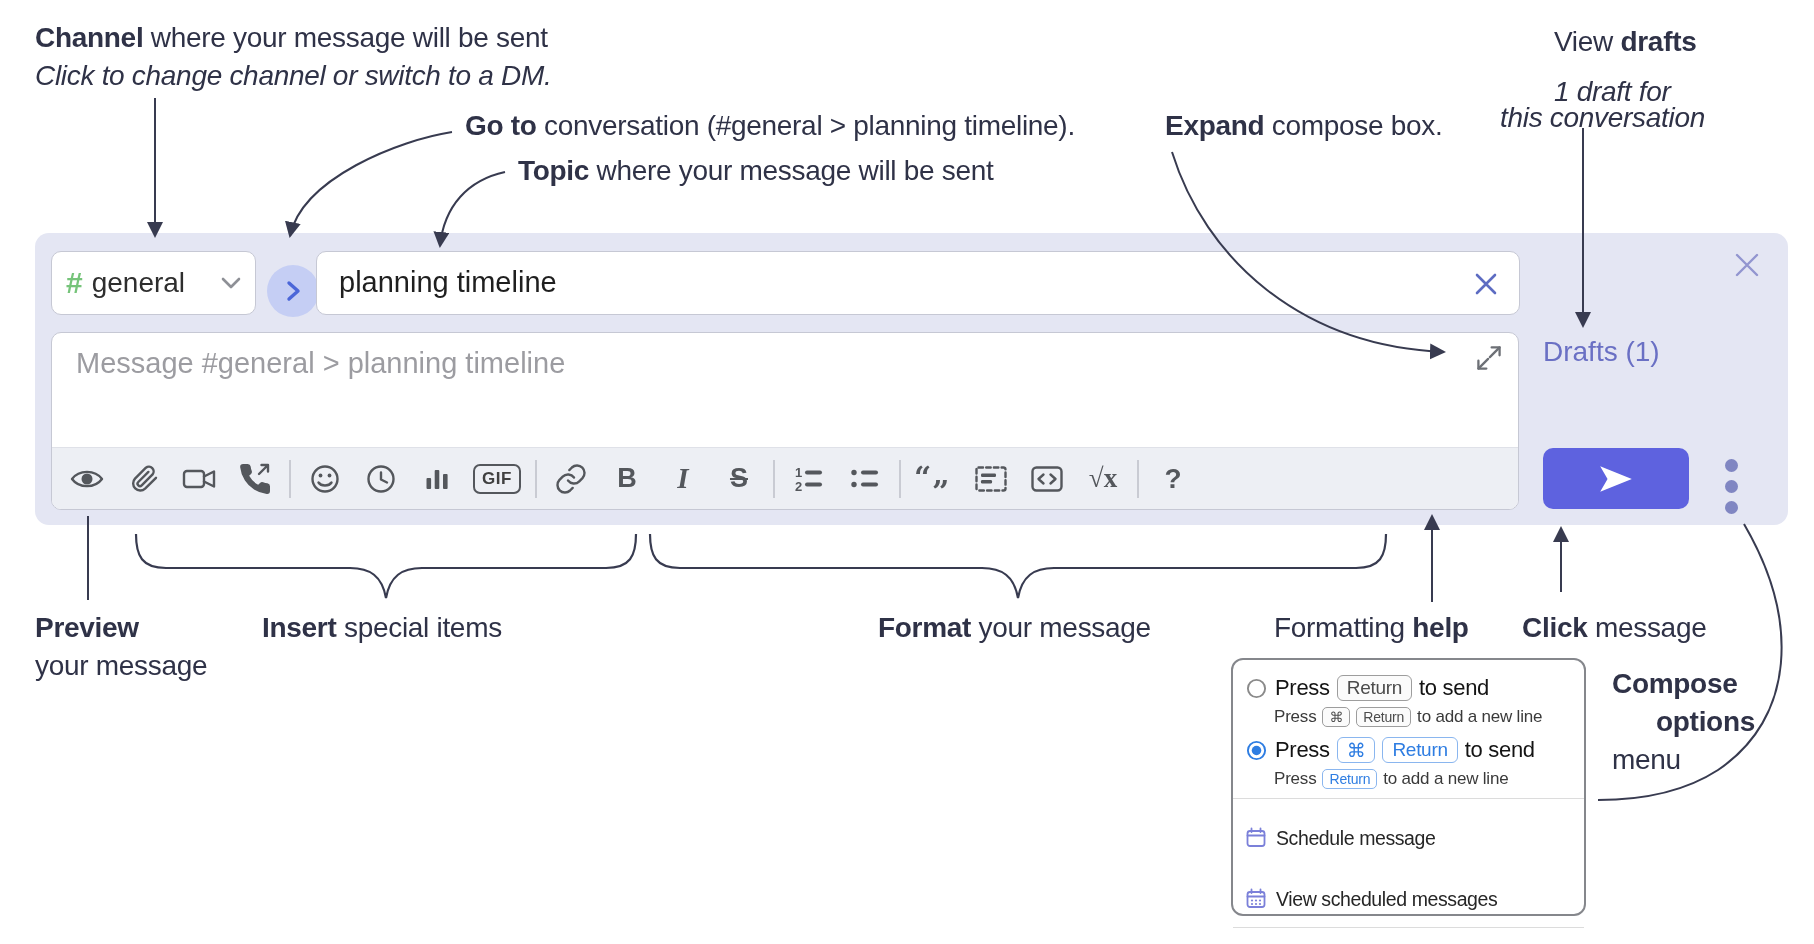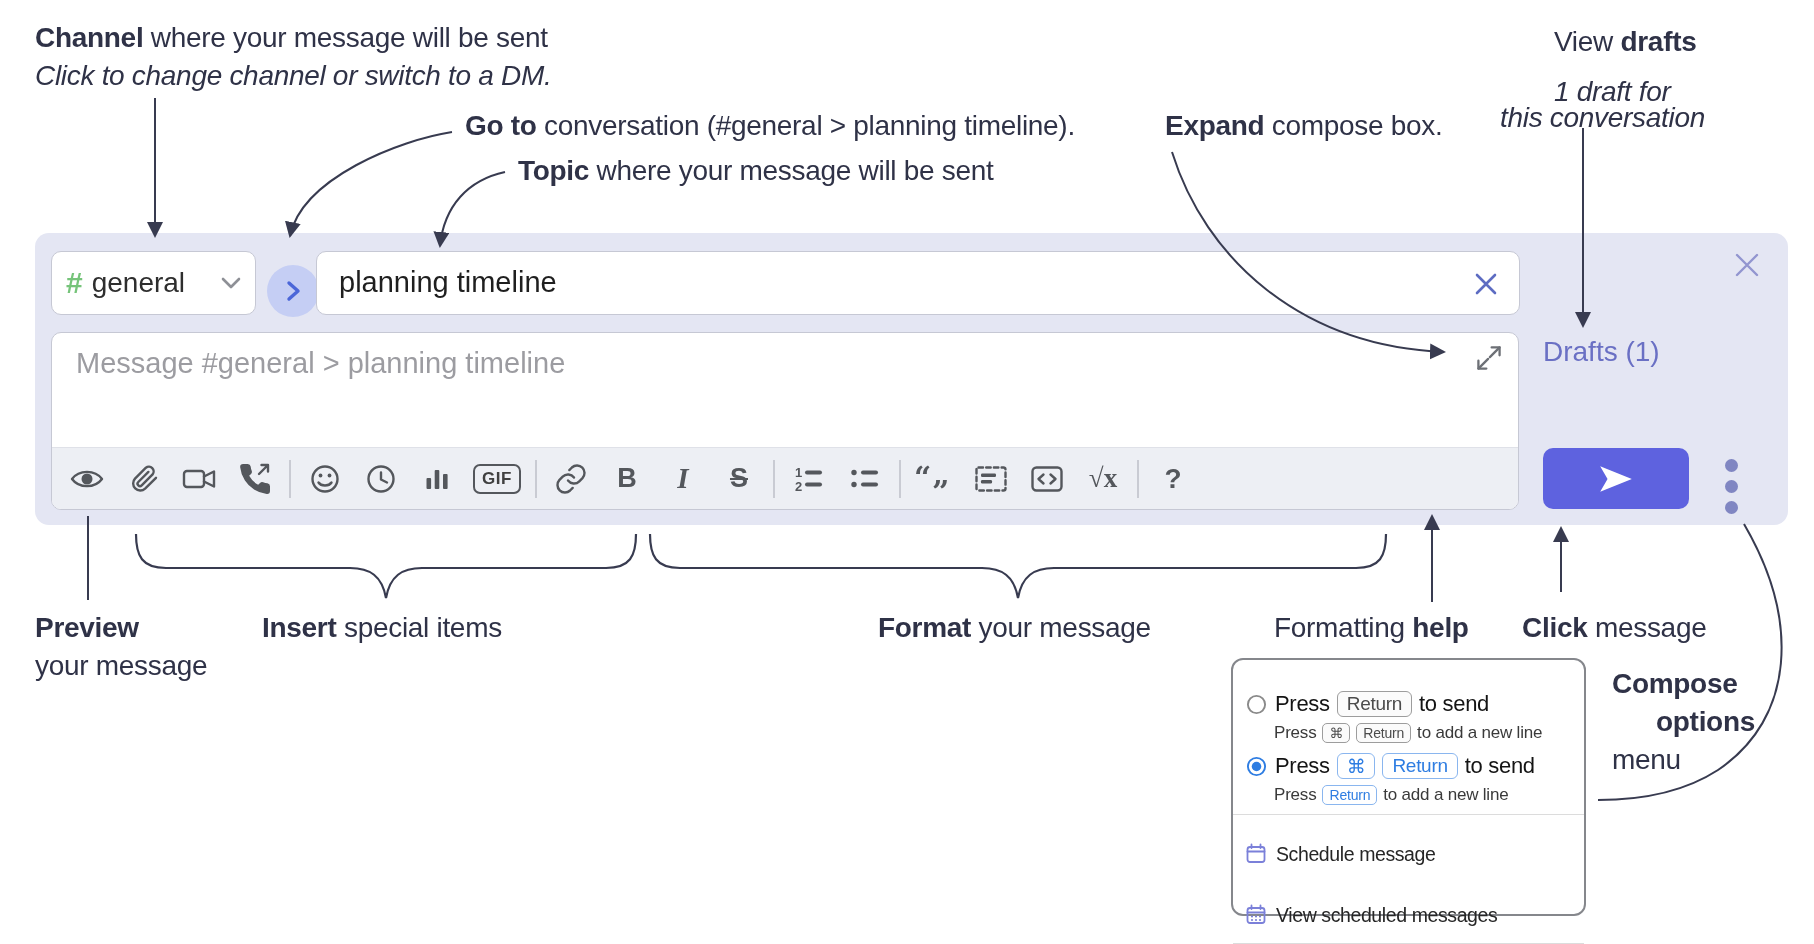--- a/index.html
+++ b/index.html
@@ -51,21 +51,21 @@
   .sqrtx{font-family:"Liberation Serif",serif;font-size:27px;font-weight:600;color:#54575c;}
   .help-q{font-size:28px;font-weight:600;color:#54575c;}
   .drafts{position:absolute;left:1508px;top:103px;font-size:28px;color:#6a70c4;cursor:pointer;text-align:right;}
   .sendbtn{position:absolute;left:1508px;top:215px;width:146px;height:61px;background:#5e62df;
            border:none;border-radius:10px;display:flex;align-items:center;justify-content:center;cursor:pointer;}
   .dots{position:absolute;left:1690px;top:226px;display:flex;flex-direction:column;gap:8px;cursor:pointer;}
   .dots span{width:13px;height:13px;border-radius:50%;background:#8086c2;}
   .close-x{position:absolute;right:26px;top:17px;cursor:pointer;}
   
   .popup{position:absolute;left:1231px;top:658px;width:355px;height:258px;background:#fff;
-         border:2px solid #85878c;border-radius:12px;box-sizing:border-box;padding-top:28px;}
+         border:2px solid #85878c;border-radius:12px;box-sizing:border-box;padding-top:12px;}
   .prow{display:flex;align-items:center;padding-left:13px;gap:8px;height:32px;cursor:pointer;}
   .prow .ptxt{font-size:22px;color:#141414;display:flex;align-items:center;gap:7px;letter-spacing:-0.3px;}
   .psub{padding-left:41px;height:26px;display:flex;align-items:center;font-size:17px;color:#3a3a3a;
         gap:6px;letter-spacing:-0.2px;}
   .kbd{display:inline-flex;align-items:center;justify-content:center;border:1.5px solid #9d9d9d;
        border-radius:6px;background:#fbfbfb;color:#4c4c4c;font-size:19px;padding:1px 9px;height:26px;box-sizing:border-box;}
   .kbd.sm{font-size:14px;height:20px;padding:0 6px;border-radius:5px;}
   .kbd.blue{color:#2e7de2;border-color:#8ab6ef;background:#fff;}
   .pdiv{height:1px;background:#dcdcdc;margin:6px 0;}
   .pitem{display:flex;padding-left:12px;gap:9px;height:33px;cursor:pointer;margin-top:28px;}

